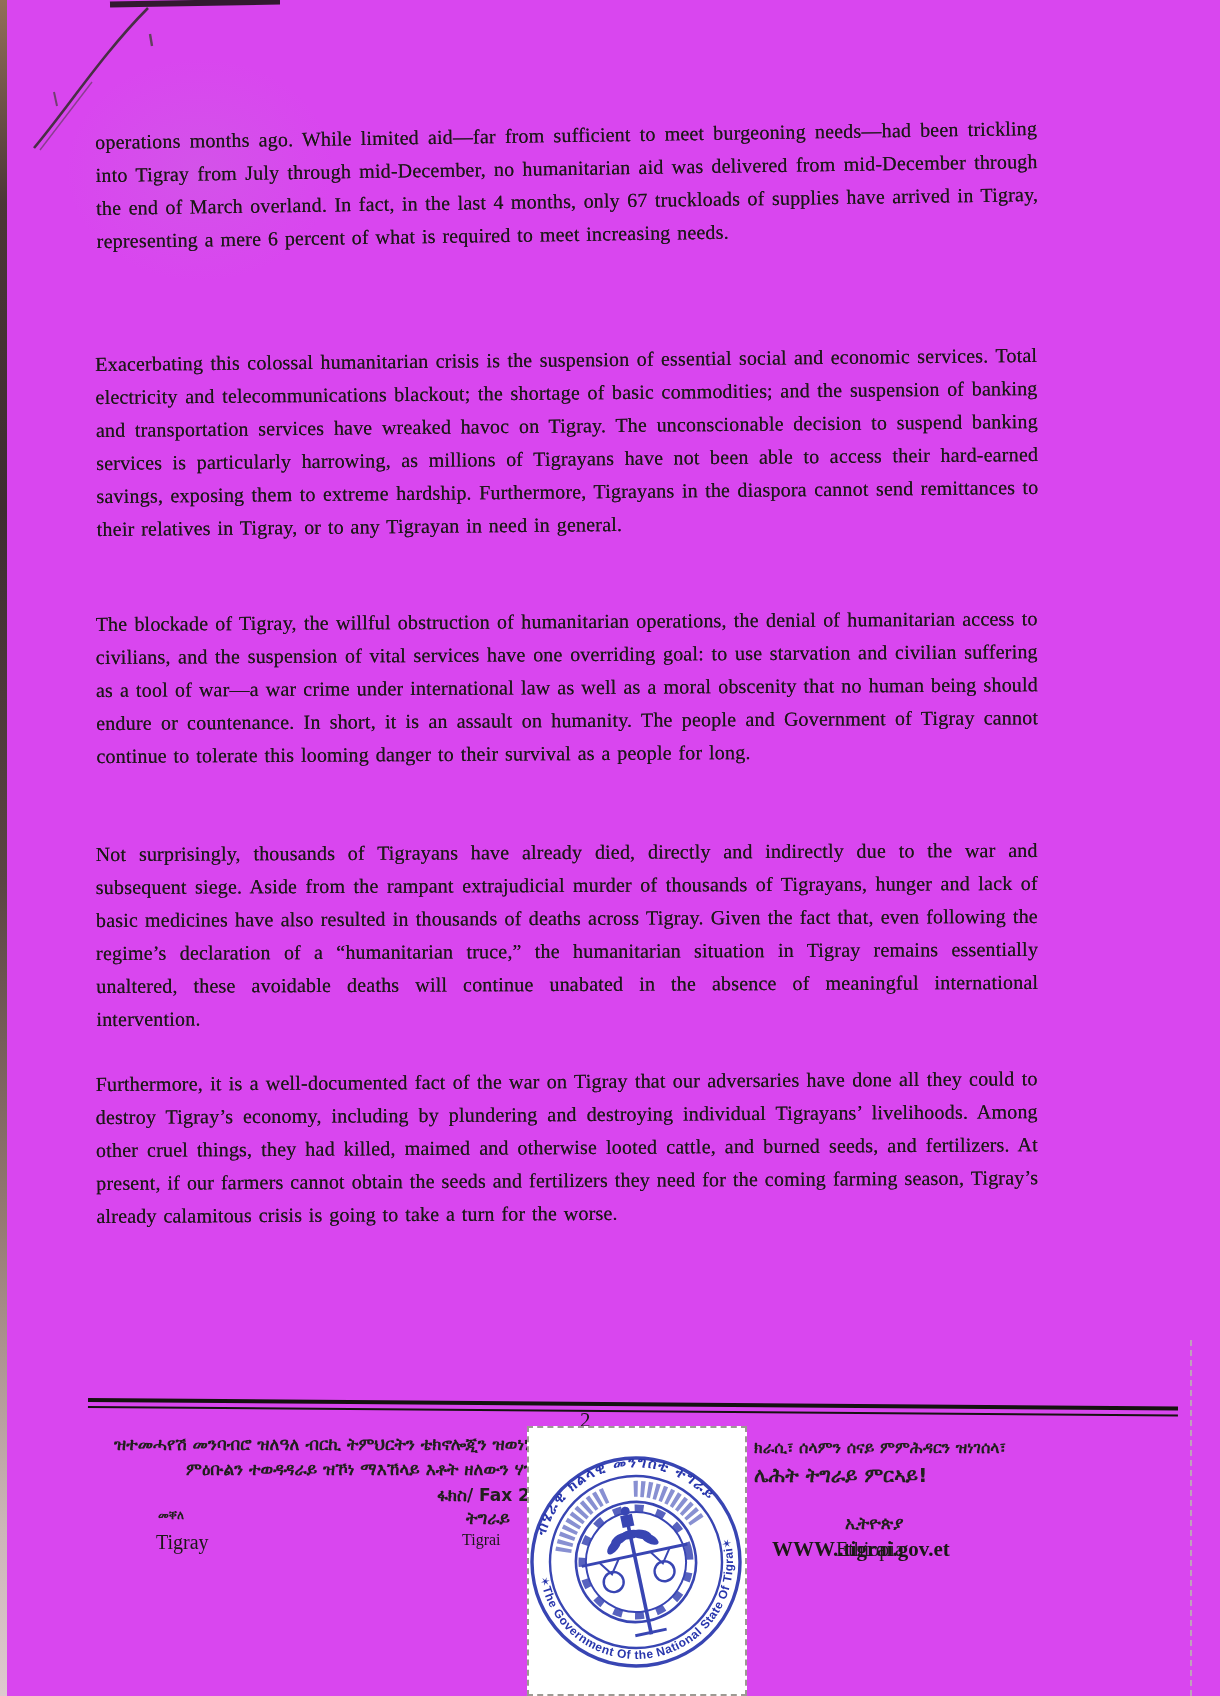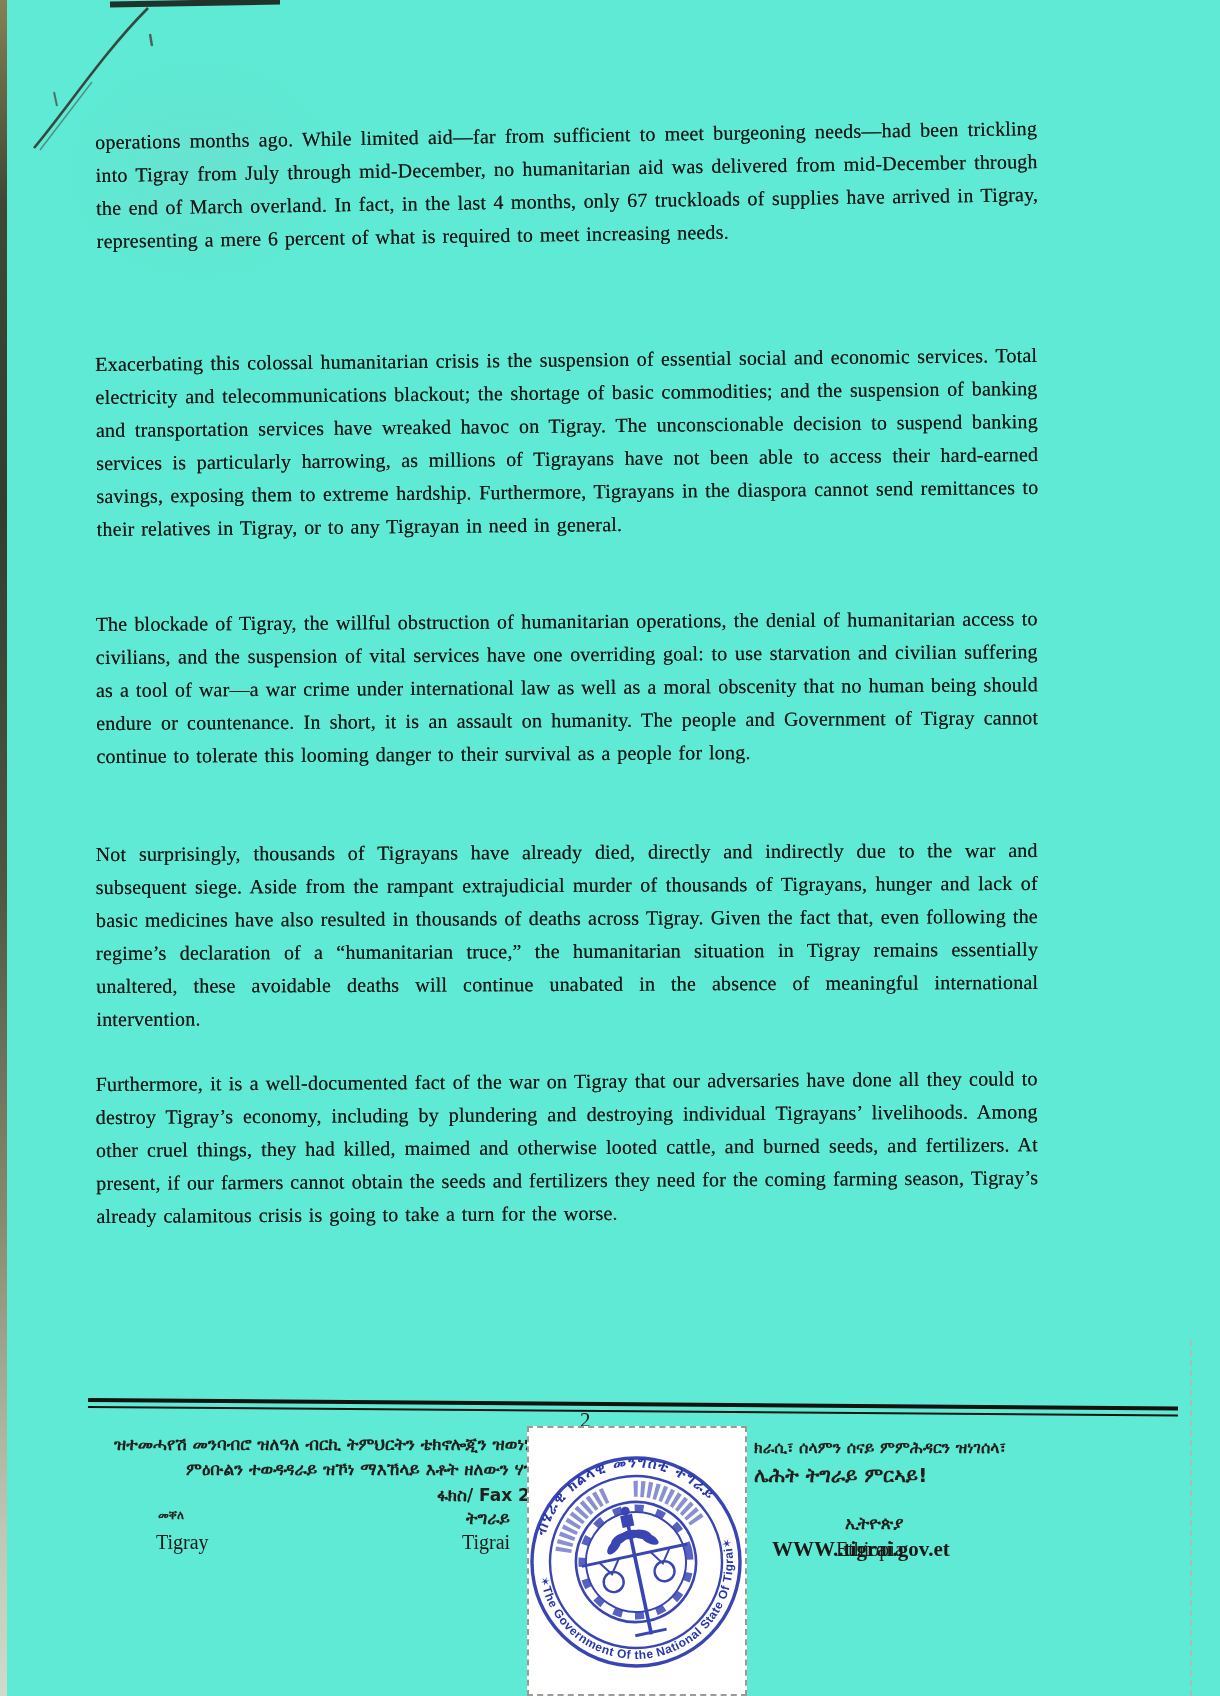--- a/index.html
+++ b/index.html
@@ -1,18 +1,18 @@
 <!DOCTYPE html>
 <html><head>
 <meta charset="utf-8">
 <style>
   html,body{margin:0;padding:0;background:#e8e6e2;}
   .page{
     position:relative; width:1220px; height:1696px; margin:0 auto;
-    background:#5eead4; overflow:hidden;
+    background:#d946ef; overflow:hidden;
     font-family:"Liberation Serif","DejaVu Serif",serif;
     color:#1b1916;
   }
   
   .edge-left{
     position:absolute; left:0; top:0; width:7px; height:1696px;
     background:linear-gradient(180deg,#8a7446 0%,#3c3523 12%,#2e2a1d 30%,#4d4531 52%,#8d8065 72%,#c9c2b0 90%,#ded8ca 100%);
     opacity:.9;
   }
   .edge-right{
@@ -59,21 +59,21 @@
   .phone-glyph{font-size:21px; margin-right:8px; font-family:"DejaVu Sans",sans-serif;}
   .env-box{
     display:inline-block; margin-left:180px; margin-right:10px;
     font-size:15px; line-height:17px; padding:0 2px;
     border:2px solid #2a2824; font-family:"DejaVu Sans",sans-serif;
   }
   .fl-fax{left:437px; top:1485px; font-size:17px; width:92px; overflow:hidden;}
   .fl-mekelle-t{left:158px; top:1508px; font-size:12px;}
   .fl-tigrai-t{left:466px; top:1508px; font-size:17px;}
   .fl-mekelle{left:156px; top:1531px; font-size:20px;}
-  .fl-tigrai{left:462px; top:1531px; font-size:20px;}
+  .fl-tigrai{left:462px; top:1531px; font-size:16px;}
   .fr-tig1{left:754px; top:1438px; font-size:16px;}
   .fr-tig2{left:754px; top:1463px; font-size:20px;}
   .fr-web{left:772px; top:1537px; font-size:21px; font-weight:700; font-family:"Liberation Serif",serif;}
   .fr-eth-t{left:845px; top:1513px; font-size:17px;}
   .fr-ethiopia{left:836px; top:1538px; font-size:20px;}
   
   .stamp-box{
     position:absolute; left:527px; top:1426px; width:216px; height:266px;
     background:#ffffff; border:2px dashed #9d9a93;
   }

